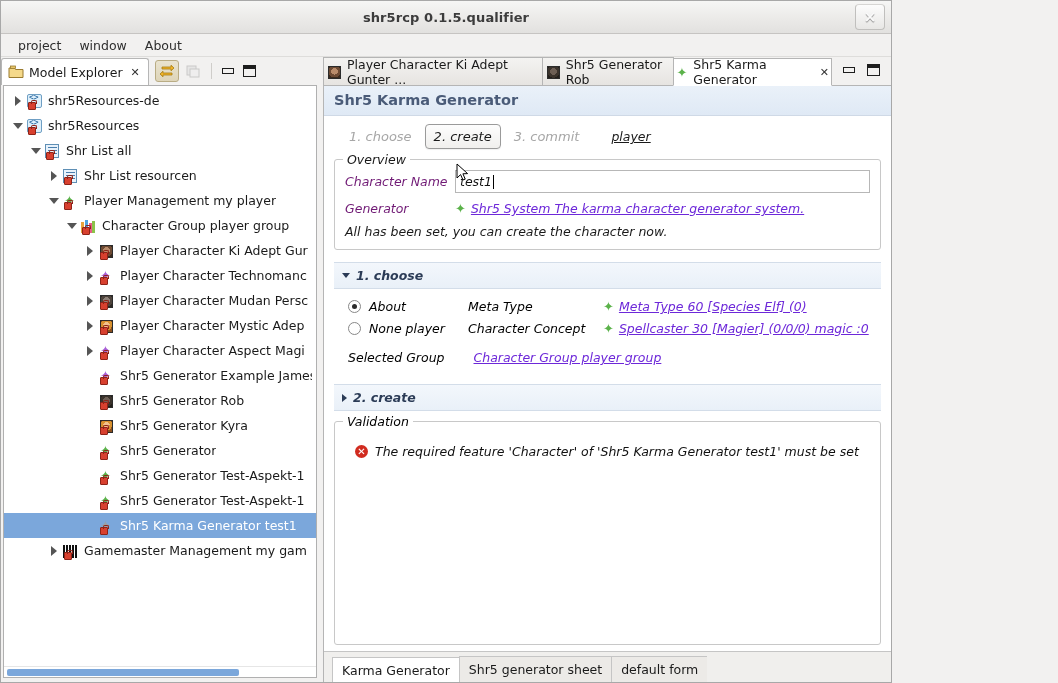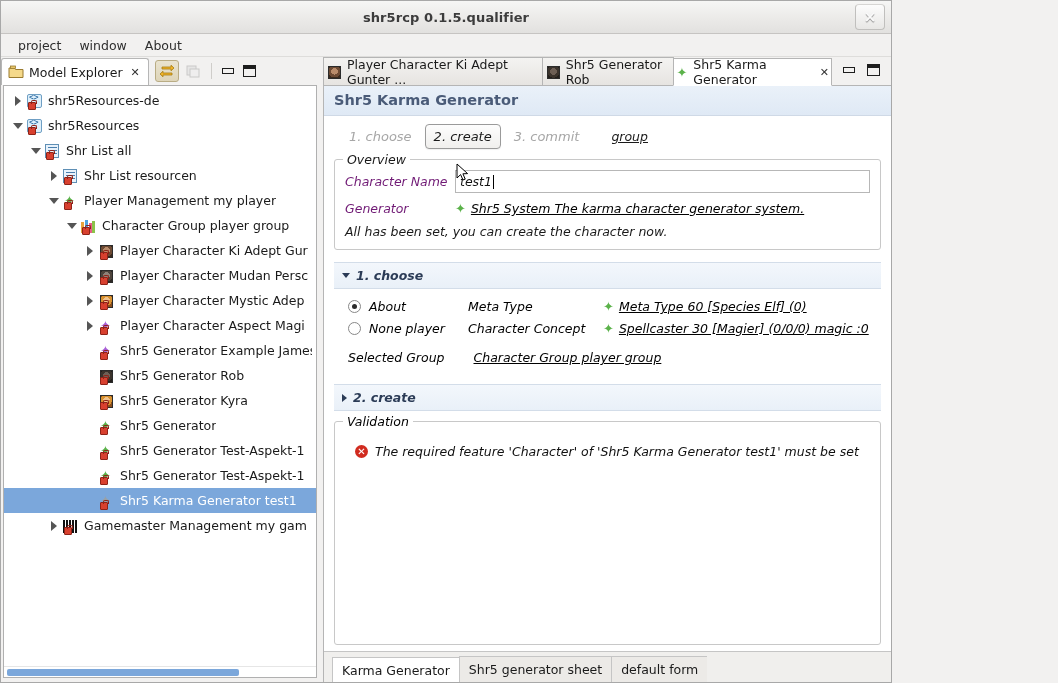--- a/index.html
+++ b/index.html
@@ -274,21 +274,21 @@
   .frow { display:flex; align-items:center; margin-bottom:8px; }
   .flabel { font-size:12.5px; color:#701a75; }
   .txtfield {
     flex:1 1 auto; height:23px; border:1px solid #b7b7b7; background:#fff;
     padding: 0 4px; font-size:12.5px; color:#111;
     display:flex; align-items:center; position:relative;
   }
   .caret { display:inline-block; width:1px; height:14px; background:#000; margin-left:1px;
     animation: blink 1.1s step-end infinite;}
   @keyframes blink { 50% { opacity:0; } }
-  .link { color:#000000; text-decoration:underline; cursor:pointer; font-size:12.5px;}
+  .link { color:#6d28d9; text-decoration:underline; cursor:pointer; font-size:12.5px;}
   .starg { color:#5bb24a; font-size:13px; margin-right:5px; }
   .note { font-size:12.5px; color:#1a1a1a; margin-top:2px;}
 
   .section-bar {
     background: linear-gradient(to bottom,#f3f7fc,#e9f0f8);
     border:1px solid #d3dde9; border-left:none;border-right:none;
     padding: 5px 8px; margin: 6px 2px 0 2px;
     font-size:12.5px; font-weight:bold; color:#2b3b56;
     display:flex; align-items:center; gap:6px; cursor:pointer;
   }
@@ -475,20 +475,31 @@
                 <span class="lock"></span>
               </span>
               <span class="tlabel">Player Character Ki Adept Gur</span>
             </div>
             <div class="trow">
               <span style="display:inline-block;width:78px;flex:0 0 78px"></span>
               <span class="twist">
                 <span class="arr-r"></span>
               </span>
               <span class="ticon">
+                <span class="ic-star violet">✦</span>
+                <span class="lock"></span>
+              </span>
+              <span class="tlabel">Player Character Technomanc</span>
+            </div>
+            <div class="trow">
+              <span style="display:inline-block;width:78px;flex:0 0 78px"></span>
+              <span class="twist">
+                <span class="arr-r"></span>
+              </span>
+              <span class="ticon">
                 <span class="ic-face f2"></span>
                 <span class="lock"></span>
               </span>
               <span class="tlabel">Player Character Mudan Persc</span>
             </div>
             <div class="trow">
               <span style="display:inline-block;width:78px;flex:0 0 78px"></span>
               <span class="twist">
                 <span class="arr-r"></span>
               </span>
@@ -624,21 +635,21 @@
 
       <div class="editor">
         <div class="form-title">Shr5 Karma Generator</div>
 
         <div class="form-body">
 
           <div class="steprow">
             <div class="step">1. choose</div>
             <div class="step current">2. create</div>
             <div class="step">3. commit</div>
-            <div class="step link">group</div>
+            <div class="step link">player</div>
           </div>
 
           <div class="group">
             <div class="legend">Overview</div>
 
             <div class="frow">
               <div class="flabel" style="width:110px">Character Name</div>
               <div class="txtfield">
                 <span>test1</span>
                   <span class="caret"></span>

